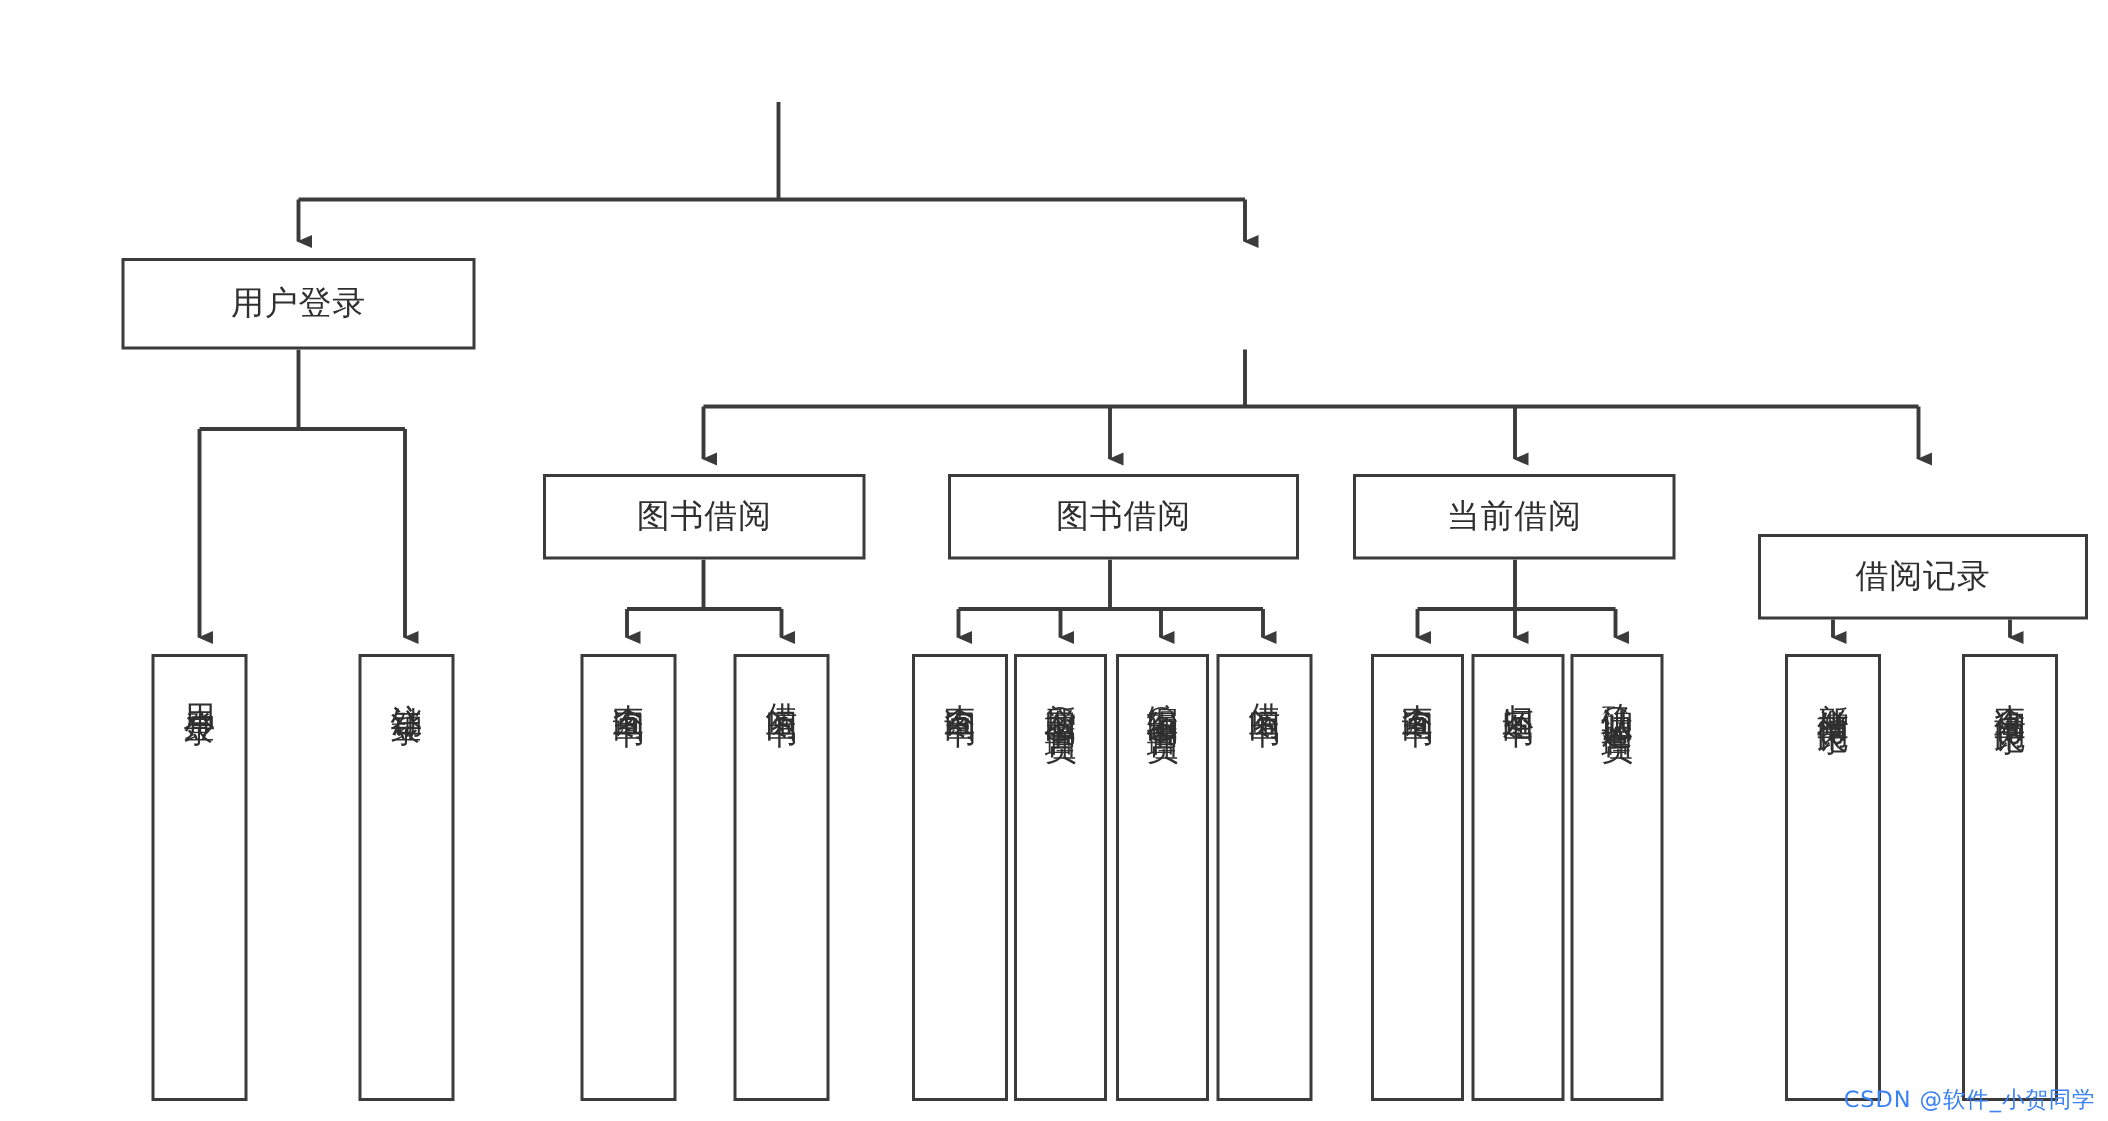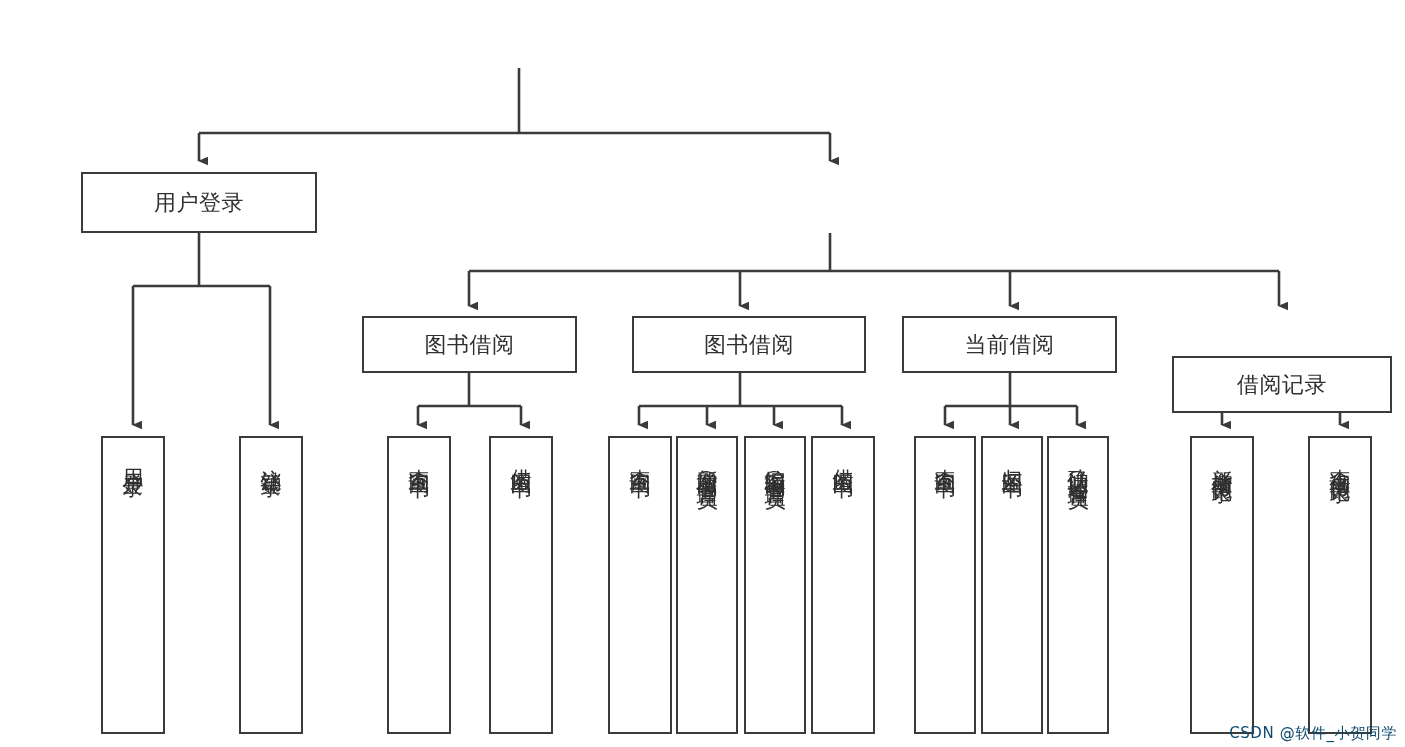--- a/index.html
+++ b/index.html
@@ -53,21 +53,21 @@
     font-size:21px;
     letter-spacing:3px;
     line-height:1.05;
   }
   #root-node .label{ font-size:23px; }
   #watermark{
     position:absolute;
     right:8px;
     bottom:4px;
     font-size:15px;
-    color:#0c4a6e;
+    color:#3b82f6;
     letter-spacing:0.6px;
     z-index:5;
     white-space:nowrap;
     font-family:"DejaVu Sans","Liberation Sans",sans-serif;
   }
 </style>
 </head>
 <body>
 
 <div id="diagram-root">

